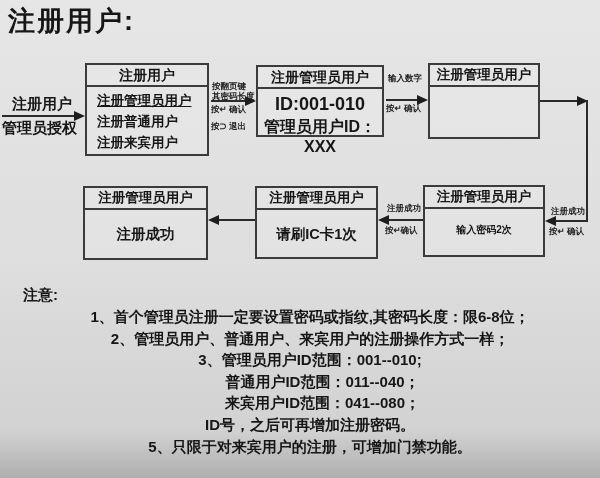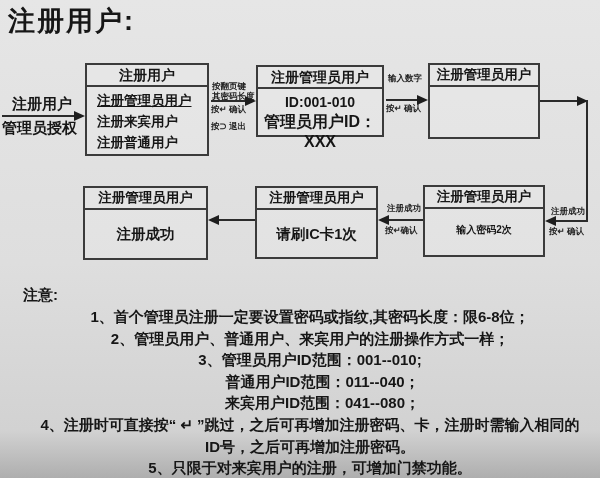--- a/index.html
+++ b/index.html
@@ -34,35 +34,35 @@
 
   <div class="entry-label" style="left:12px;top:95px;">注册用户</div>
   <div class="hline" style="left:2px;top:115px;width:73px;"></div>
   <div class="arr-r" style="left:74px;top:111px;"></div>
   <div class="entry-label" style="left:2px;top:119px;">管理员授权</div>
 
   <div class="fbox" style="left:85px;top:63px;width:124px;height:93px;">
     <div class="ftitle">注册用户</div>
     <div class="menu-items">
       <div class="sel">注册管理员用户</div>
+      <div>注册普通用户</div>
       <div>注册来宾用户</div>
-      <div>注册普通用户</div>
     </div>
   </div>
 
   <div class="tiny" style="left:212px;top:81px;">按翻页键</div>
   <div class="tiny" style="left:212px;top:91px;">其密码长度</div>
   <div class="hline" style="left:211px;top:100px;width:35px;"></div>
   <div class="arr-r" style="left:245px;top:96px;"></div>
   <div class="tiny" style="left:211px;top:104px;">按↵ 确认</div>
   <div class="tiny" style="left:211px;top:121px;">按⊃ 退出</div>
 
   <div class="fbox" style="left:256px;top:65px;width:128px;height:72px;">
     <div class="ftitle">注册管理员用户</div>
-    <div class="fbody" style="font-size:14px;margin-top:5px;">ID:001-010</div>
+    <div class="fbody" style="font-size:18px;margin-top:5px;">ID:001-010</div>
     <div class="fbody" style="font-size:16px;margin-top:2px;">管理员用户ID：XXX</div>
   </div>
 
   <div class="tiny" style="left:388px;top:73px;">输入数字</div>
   <div class="hline" style="left:386px;top:99px;width:31px;"></div>
   <div class="arr-r" style="left:417px;top:95px;"></div>
   <div class="tiny" style="left:386px;top:103px;">按↵ 确认</div>
 
   <div class="fbox" style="left:428px;top:63px;width:112px;height:76px;">
     <div class="ftitle" style="font-size:13.5px;">注册管理员用户</div>
@@ -99,18 +99,17 @@
     <div class="fbody" style="font-size:14.5px;margin-top:15px;">注册成功</div>
   </div>
 
   <div class="notes">
     <div class="note-heading">注意:</div>
     <div class="note-line">1、首个管理员注册一定要设置密码或指纹,其密码长度：限6-8位；</div>
     <div class="note-line">2、管理员用户、普通用户、来宾用户的注册操作方式一样；</div>
     <div class="note-line">3、管理员用户ID范围：001--010;</div>
     <div class="note-line indent">普通用户ID范围：011--040；</div>
     <div class="note-line indent">来宾用户ID范围：041--080；</div>
-    <div class="note-line">4、注册时可直接按“ ↵ ”跳过，之后可再增加注册密码、卡，注册时需输入相同的</div>
     <div class="note-line">ID号，之后可再增加注册密码。</div>
     <div class="note-line">5、只限于对来宾用户的注册，可增加门禁功能。</div>
   </div>
 
 </div>
 
 </body></html>

